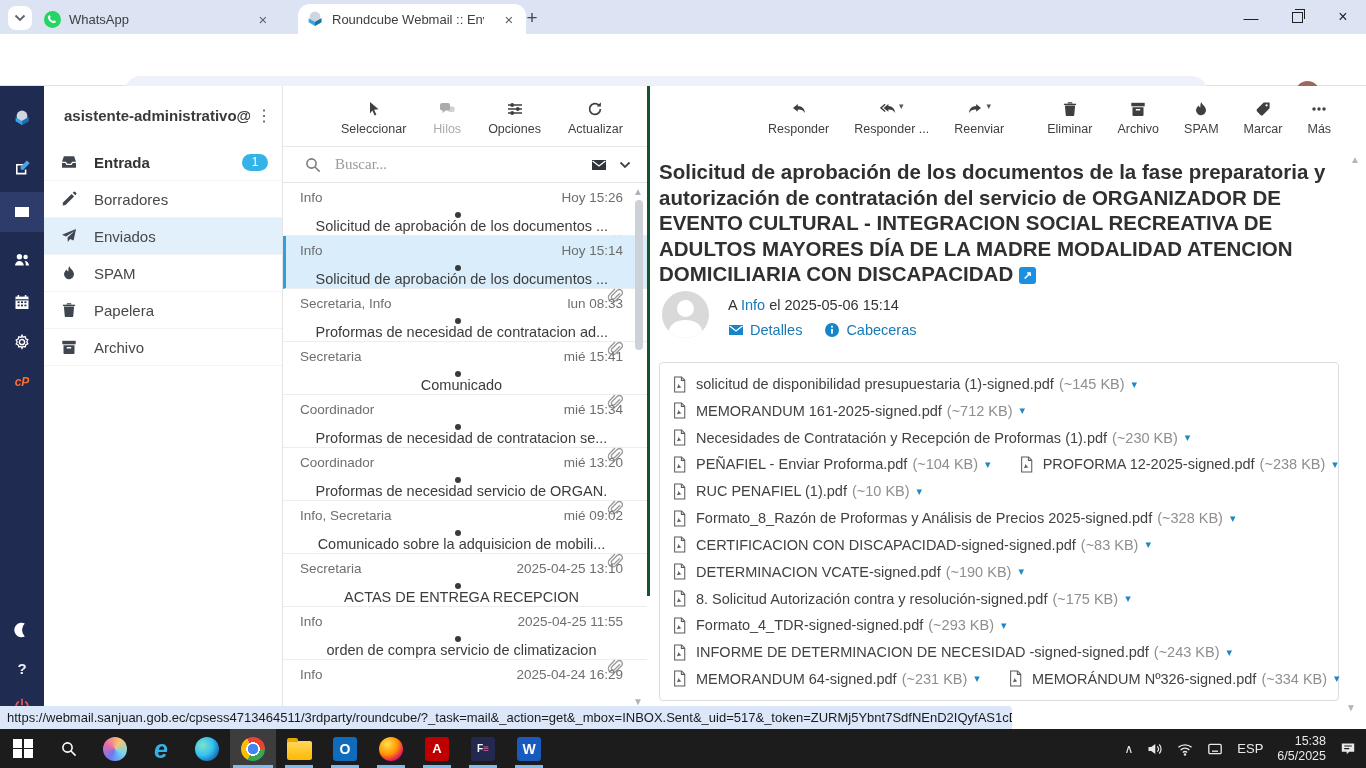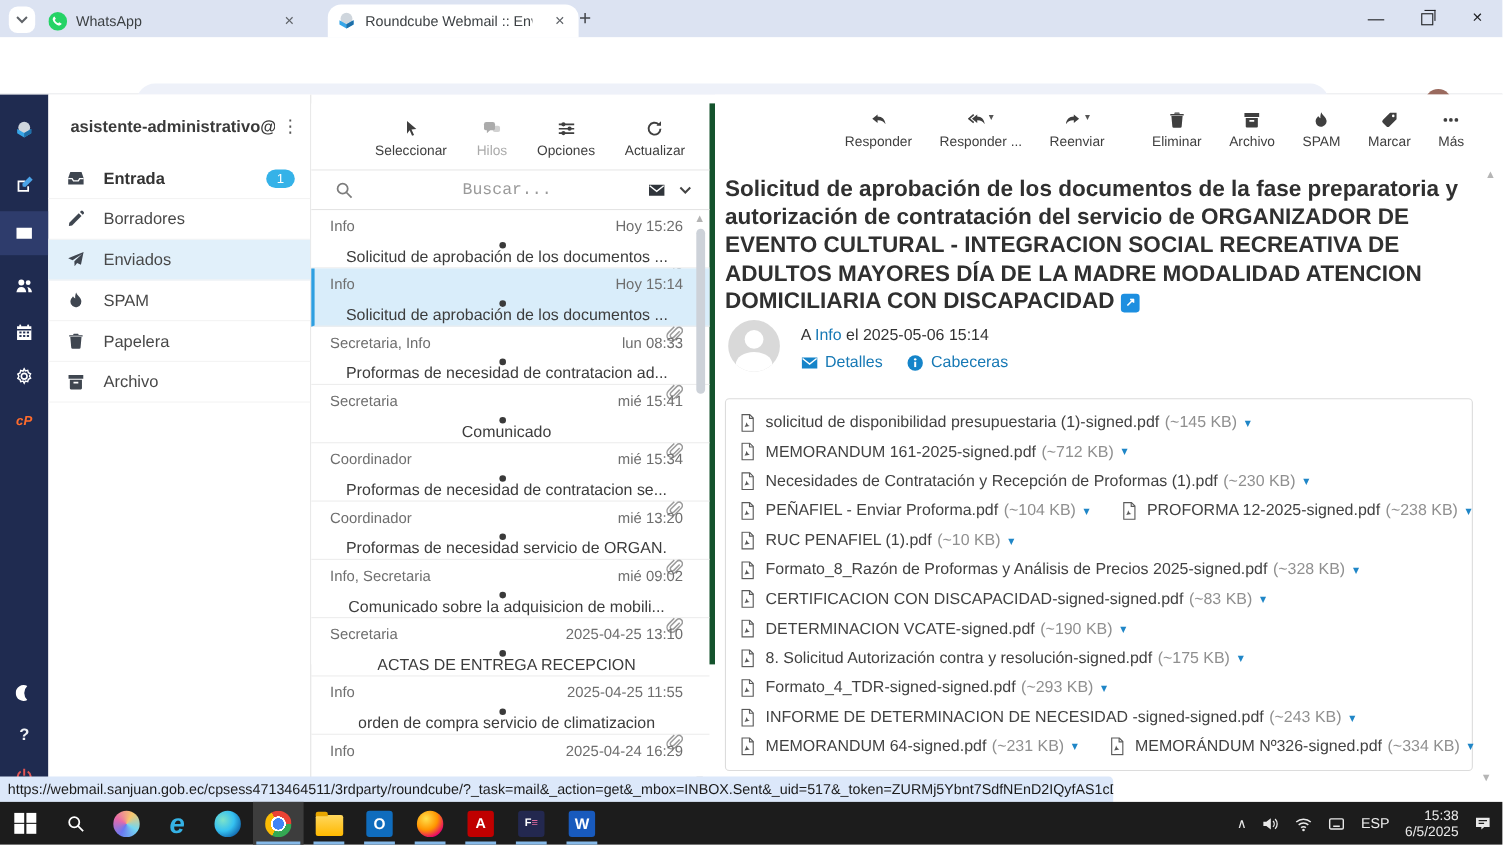--- a/index.html
+++ b/index.html
@@ -53,30 +53,30 @@
   .acctrow{height:58px;display:flex;align-items:center;padding:0 10px 0 20px;}
   .accname{font-size:15px;font-weight:bold;color:#3a3a3a;white-space:nowrap;overflow:hidden;flex:1;}
   .acctmenu{color:#555;font-size:16px;padding-left:6px;}
   .folder{height:36px;display:flex;align-items:center;padding-left:16px;color:#484848;font-size:15px;border-bottom:1px solid #f3f3f3;}
   .folder .ic{width:18px;color:#3f4650;margin-right:16px;}
   .folder.sel{background:#e1f0fa;}
   .folder.bold .flabel{font-weight:bold;color:#333;}
   .badge{margin-left:auto;margin-right:14px;background:#35b2e8;color:#fff;font-size:12px;min-width:26px;height:17px;
          border-radius:9px;display:flex;align-items:center;justify-content:center;}
 
-  .list{position:absolute;left:283px;top:8px;width:367px;height:510px;background:#fff;border-right:5px solid #14532d;box-sizing:border-box;}
+  .list{position:absolute;left:283px;top:0;width:367px;height:510px;background:#fff;border-right:3px solid #14532d;box-sizing:border-box;}
   .ltoolbar{height:60px;display:flex;gap:27px;padding:9px 0 0 58px;box-sizing:border-box;}
   .titem{display:flex;flex-direction:column;align-items:center;color:#3f3f3f;}
   .titem .trow{display:flex;align-items:flex-end;height:22px;color:#3f3f3f;}
   .titem.disabled,.titem.disabled .trow{color:#ababab;}
   .titem .tlabel{font-size:12.5px;margin-top:5px;white-space:nowrap;}
   .tcaret{font-size:9px;color:#555;margin-left:3px;align-self:center;}
   .searchrow{height:35px;border-top:1px solid #e8e8e8;display:flex;align-items:center;padding:0 14px 0 22px;}
   .searchrow .mag{color:#7c7c7c;margin-right:12px;}
-  .searchin{flex:1;border:none;outline:none;font-size:15px;color:#404040;background:transparent;font-family:Liberation Mono, monospace;text-align:center;}
+  .searchin{flex:1;border:none;outline:none;font-size:15px;color:#404040;background:transparent;font-family:Liberation Serif, serif;}
   .searchin::placeholder{color:#9a9a9a;}
   .scopenv{color:#30353b;margin-right:10px;}
   .schev{color:#444;}
   .msgs{border-top:1px solid #e4e4e4;}
   .msg{height:53px;border-bottom:1px solid #ededed;padding:7px 24px 0 17px;box-sizing:border-box;position:relative;}
   .msg.sel{background:#d9edfa;border-left:3px solid #2f9fe0;padding-left:14px;}
   .mrow1{display:flex;font-size:13.5px;color:#6e6e6e;}
   .mdate{margin-left:auto;}
   .mrow2{display:flex;align-items:center;margin-top:7px;font-size:14.5px;color:#3c3c3c;flex-direction:column;}
   .mdot{width:6px;height:6px;border-radius:50%;background:#3a3a3a;margin-right:8px;flex:none;}

